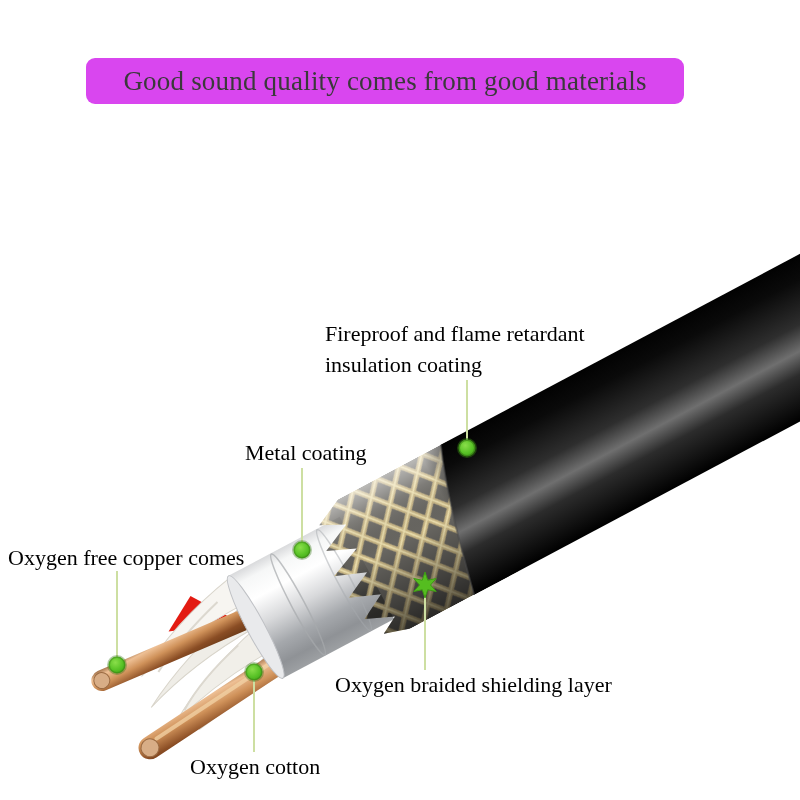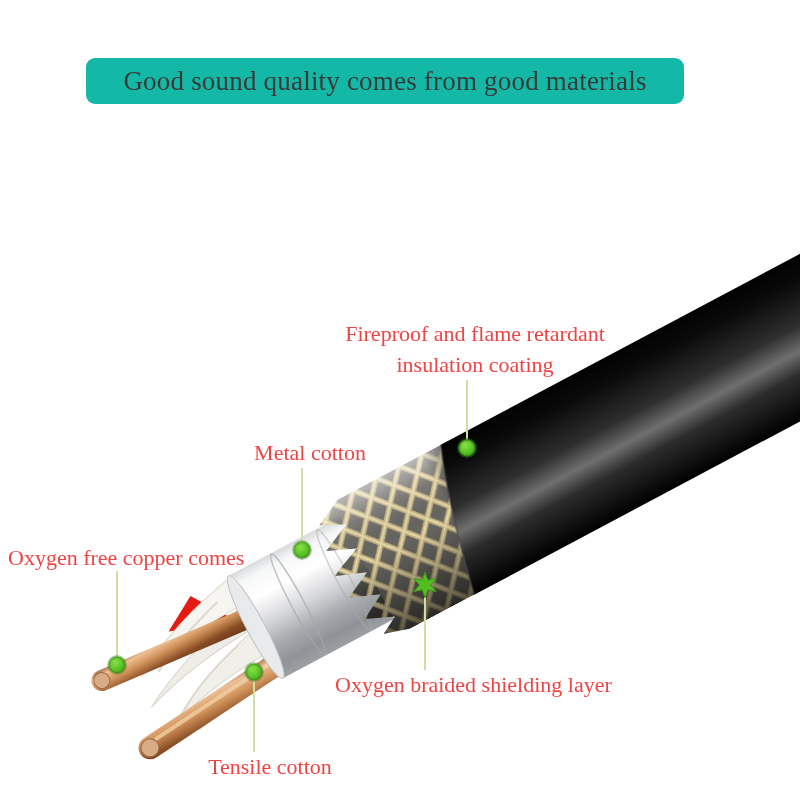--- a/index.html
+++ b/index.html
@@ -6,30 +6,30 @@
   body{
     width:800px;height:800px;position:relative;overflow:hidden;
     background:#ffffff;
     font-family:"Liberation Serif","DejaVu Serif",serif;
   }
   .stage{position:absolute;left:0;top:0;width:800px;height:800px;}
   svg.scene{position:absolute;left:0;top:0;}
   
   .banner{
     position:absolute;left:86px;top:58px;width:598px;height:46px;
-    background:#14b8a6;border-radius:9px;
+    background:#d946ef;border-radius:9px;
     display:flex;align-items:center;justify-content:center;
   }
   .banner span{
     font-size:27px;color:#3a3a3a;letter-spacing:.2px;white-space:nowrap;
   }
   
   .label{
-    position:absolute;color:#ef4444;font-size:22px;line-height:26px;
-    text-align:center;
+    position:absolute;color:#000000;font-size:22px;line-height:26px;
+    text-align:left;
   }
   #lbl-insulation{left:325px;top:318px;width:300px;line-height:31px;}
   #lbl-braided{left:245px;top:440px;width:130px;white-space:nowrap;}
   #lbl-copper{left:8px;top:545px;width:230px;white-space:nowrap;}
   #lbl-shield{left:335px;top:672px;width:260px;white-space:nowrap;}
   #lbl-cotton{left:190px;top:754px;width:160px;white-space:nowrap;}
 </style>
 </head>
 <body>
 
@@ -155,17 +155,17 @@
       <polygon points="425,572 422.25,580.24 413.74,578.5 419.5,585 413.74,591.5 422.25,589.76 425,598 427.75,589.76 436.26,591.5 430.5,585 436.26,578.5 427.75,580.24" fill="#55bd20" stroke="#3e9a15" stroke-width="1"></polygon>
       <circle cx="254" cy="672" r="8.5" fill="url(#dotGrad)" stroke="#2e6e0e" stroke-opacity="0.35" stroke-width="3"></circle>
     </g>
   </svg>
 
   <div class="banner">
     <span>Good sound quality comes from good materials</span>
   </div>
 
   <div class="label" id="lbl-insulation">Fireproof and flame retardant insulation coating</div>
-  <div class="label" id="lbl-braided">Metal cotton</div>
+  <div class="label" id="lbl-braided">Metal coating</div>
   <div class="label" id="lbl-copper">Oxygen free copper comes</div>
   <div class="label" id="lbl-shield">Oxygen braided shielding layer</div>
-  <div class="label" id="lbl-cotton">Tensile cotton</div>
+  <div class="label" id="lbl-cotton">Oxygen cotton</div>
 </div>
 
 </body></html>

